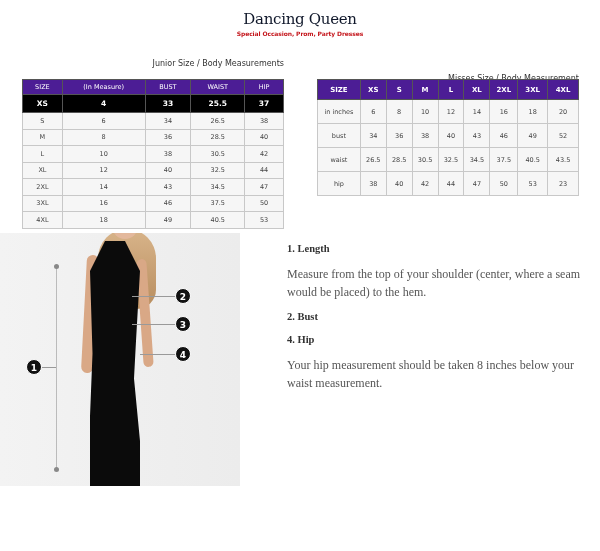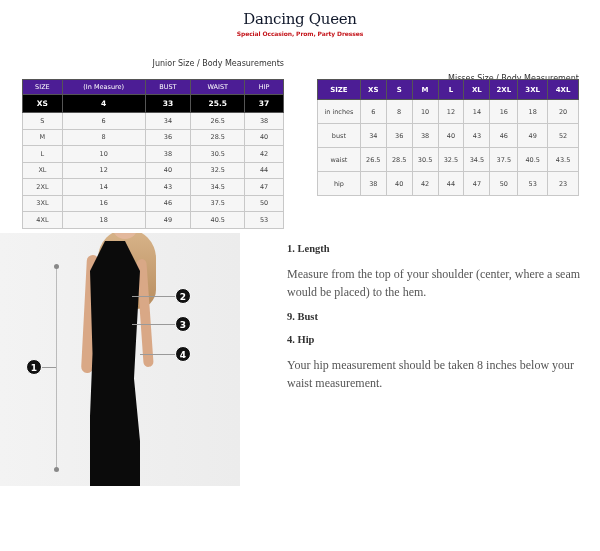--- a/index.html
+++ b/index.html
@@ -219,16 +219,16 @@
   <div class="marker-tick" style="left:132px; top:91px; width:44px;"></div>
   <div class="marker" style="left:175px; top:83px;">3</div>
 
   <div class="marker-tick" style="left:140px; top:121px; width:36px;"></div>
   <div class="marker" style="left:175px; top:113px;">4</div>
 </div>
 
 <div class="instructions">
   <div class="inst-h">1. Length</div>
   <div class="inst-p">Measure from the top of your shoulder (center, where a seam would be placed) to the hem.</div>
-  <div class="inst-h">9. Bust</div>
+  <div class="inst-h">2. Bust</div>
   <div class="inst-h">4. Hip</div>
   <div class="inst-p">Your hip measurement should be taken 8 inches below your waist measurement.</div>
 </div>
 
 </body></html>

